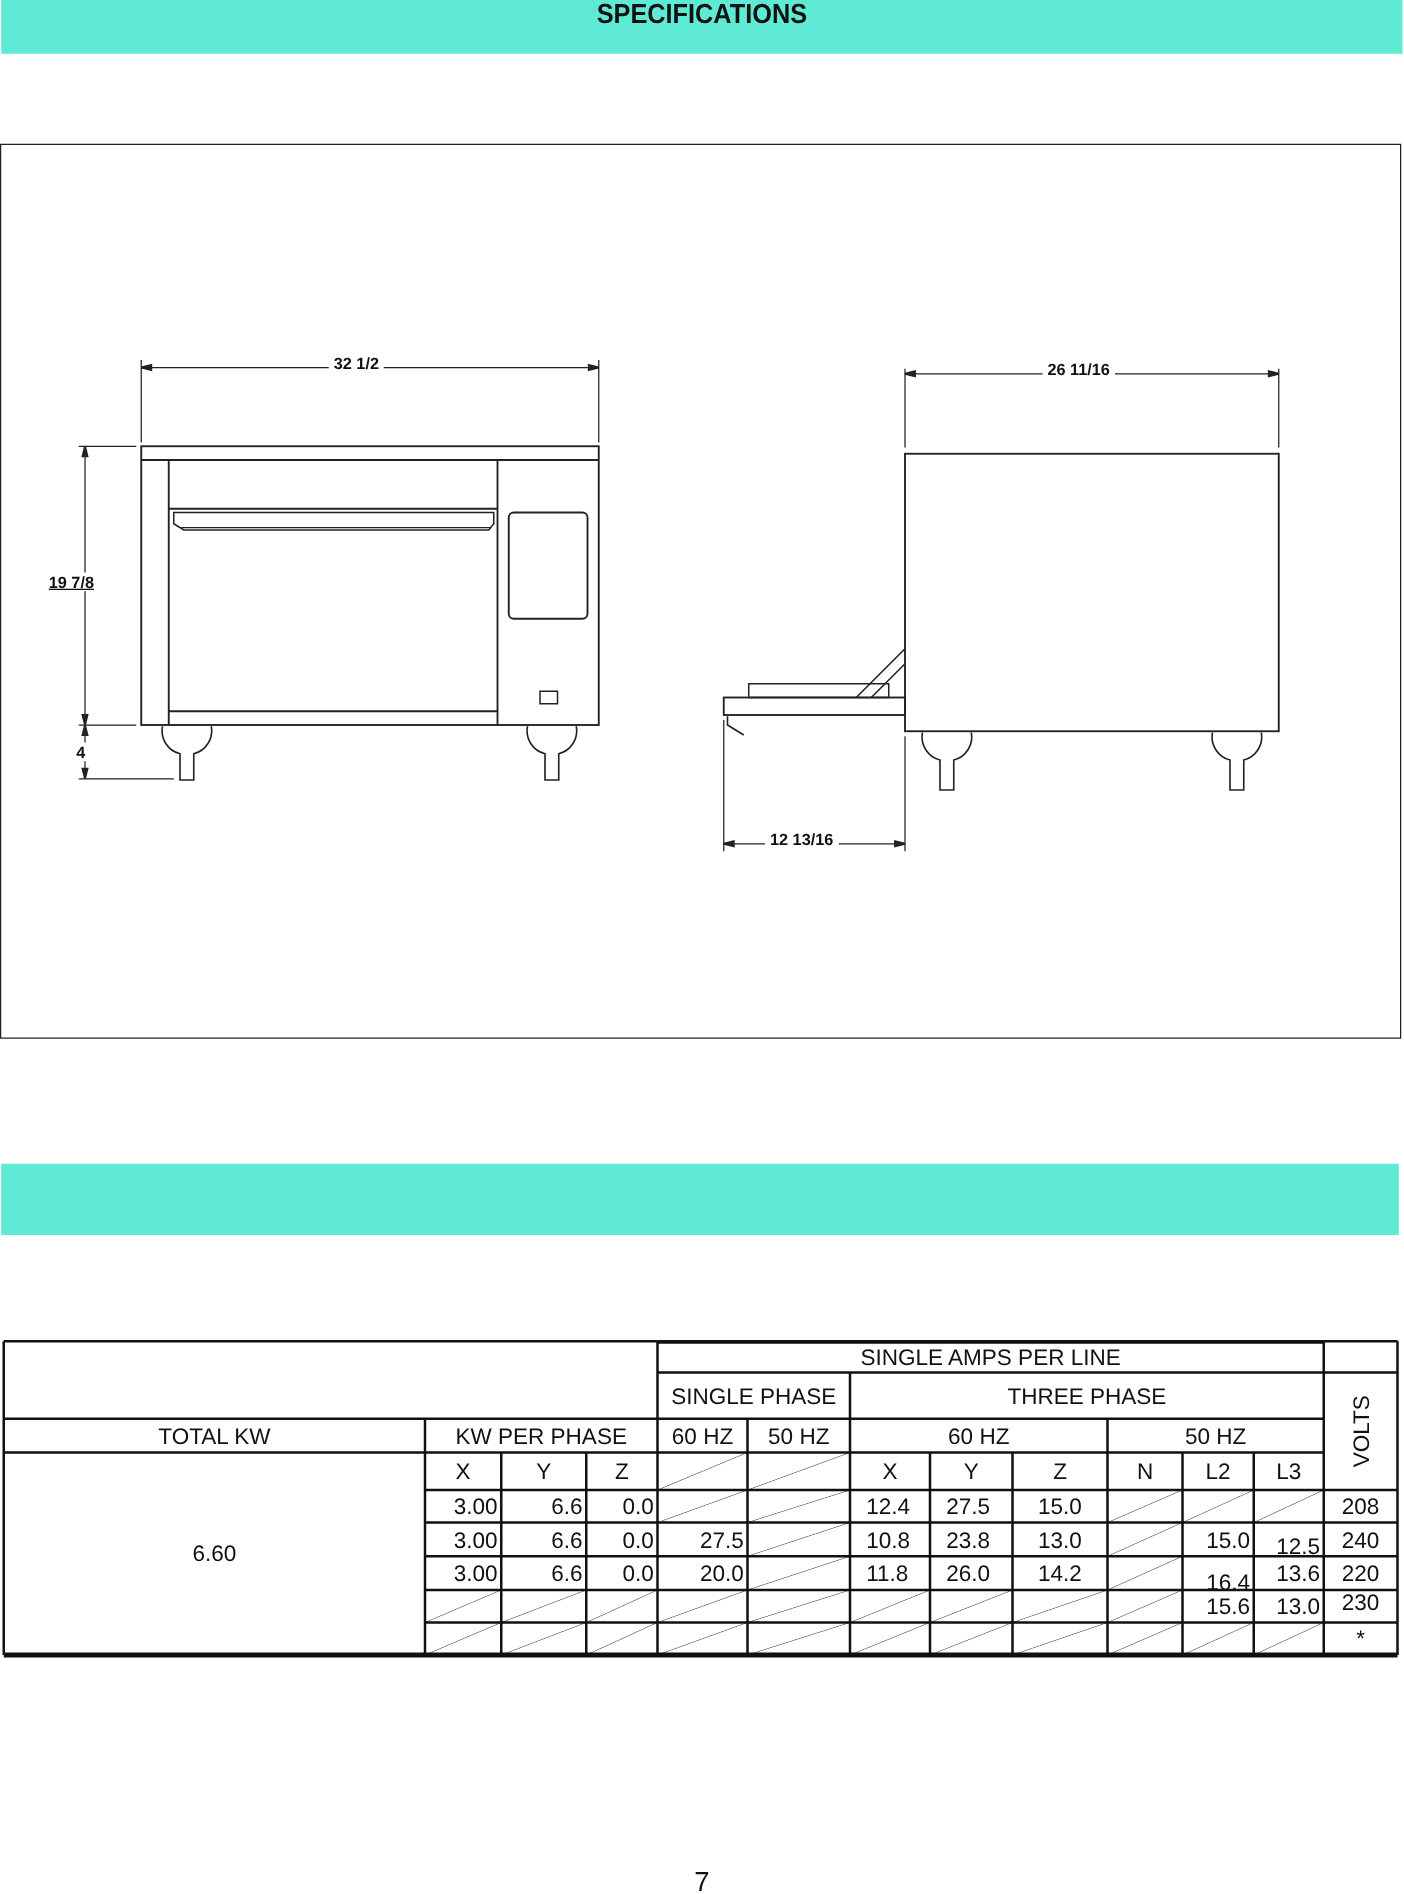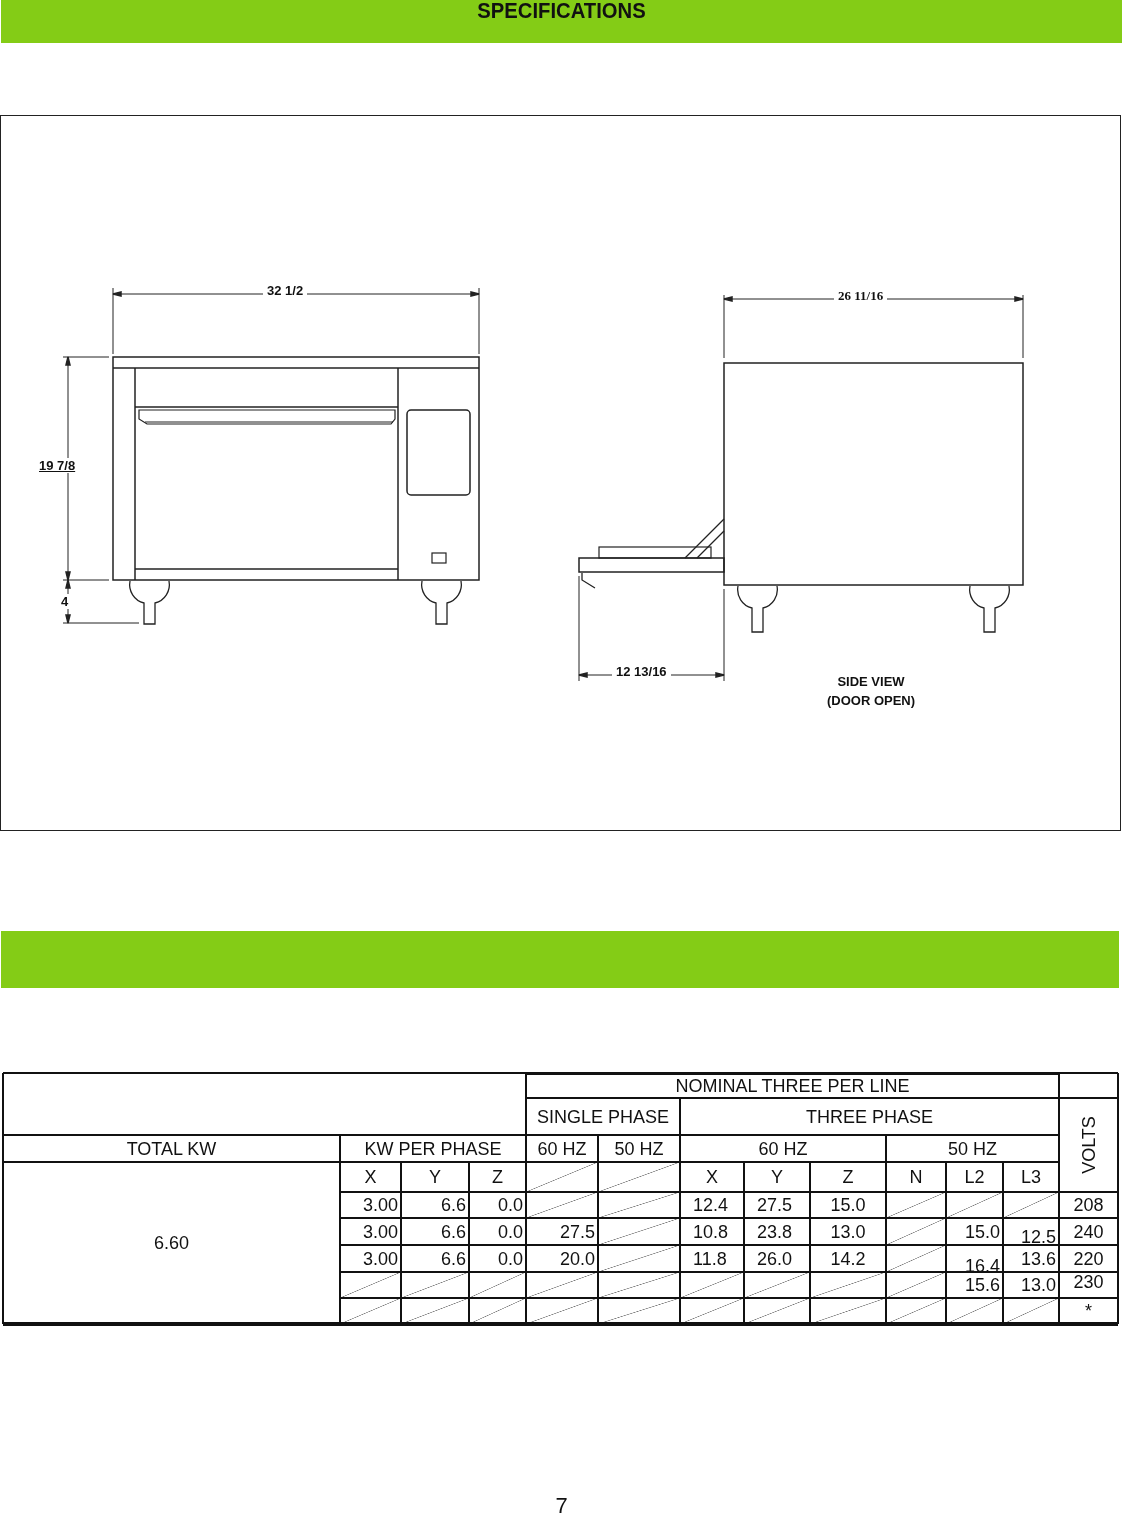--- a/index.html
+++ b/index.html
@@ -1,18 +1,18 @@
 <!DOCTYPE html>
 <html><head>
 <meta charset="utf-8">
 <style>
   html, body { margin: 0; padding: 0; background: #ffffff; }
   body { width: 1123px; height: 1515px; position: relative; overflow: hidden;
          font-family: "Liberation Sans", sans-serif; color: #111; }
-  .band { position: absolute; left: 1px; background: #84cc16; }
+  .band { position: absolute; left: 1px; background: #5eead4; }
   #title-band { top: 0; width: 1121px; height: 43px; }
   #title-band .title { position: absolute; left: 0; right: 0; top: -2px; text-align: center;
        font-weight: bold; font-size: 22px; letter-spacing: 0px; transform: scaleX(0.92); }
   #band-2 { top: 931px; width: 1118px; height: 57px; }
   #drawing-frame { position: absolute; left: 0; top: 115px; width: 1121px; height: 716px;
        border: 1px solid #222; box-sizing: border-box; }
   #drawing-frame svg { position: absolute; left: 0; top: 0; }
   .dlabel { position: absolute; font-weight: bold; font-size: 13px; text-align: center; line-height: 19px; }
   .dimtext { position: absolute; font-weight: bold; font-size: 13px; background: #fff; padding: 0 4px; }
   
@@ -93,32 +93,28 @@
       <line x1="578" y1="674" x2="723" y2="674" stroke-width="1"></line>
       <polygon points="578,674 586,672 586,676" fill="#222"></polygon>
       <polygon points="723,674 715,672 715,676" fill="#222"></polygon>
     </g>
   </svg>
 
   <div class="dimtext" style="left:262px; top:167px;">32 1/2</div>
   <div class="dimtext" style="left:36px; top:342px; padding:0 2px;text-decoration:underline;">19 7/8</div>
   <div class="dimtext" style="left:58px; top:478px; padding:0 2px;">4</div>
 
-  <div class="dimtext" style="left:833px; top:172px;font-family:Liberation Serif, serif;">26 11/16</div>
+  <div class="dimtext" style="left:833px; top:172px;">26 11/16</div>
   <div class="dimtext" style="left:611px; top:548px;">12 13/16</div>
-  <div class="dlabel" style="left:770px; top:556px; width:200px;">
-    <div>SIDE VIEW</div>
-    <div>(DOOR OPEN)</div>
-  </div>
 </div>
 
 <div id="band-2" class="band"></div>
 
 <div id="spec-table">
-    <div class="cell" style="left: 526px; top: 1073px; width: 533px; height: 25px;">NOMINAL THREE PER LINE</div>
+    <div class="cell" style="left: 526px; top: 1073px; width: 533px; height: 25px;">SINGLE AMPS PER LINE</div>
     <div class="cell" style="left: 526px; top: 1098px; width: 154px; height: 37px;">SINGLE PHASE</div>
     <div class="cell" style="left: 680px; top: 1098px; width: 379px; height: 37px;">THREE PHASE</div>
     <div class="cell" style="left: 1059px; top: 1098px; width: 59px; height: 94px;">
       <span style="transform: rotate(-90deg); display: inline-block;">VOLTS</span>
     </div>
     <div class="cell" style="left: 3px; top: 1135px; width: 337px; height: 27px;">TOTAL KW</div>
     <div class="cell" style="left: 340px; top: 1135px; width: 186px; height: 27px;">KW PER PHASE</div>
     <div class="cell" style="left: 526px; top: 1135px; width: 72px; height: 27px;">60 HZ</div>
     <div class="cell" style="left: 598px; top: 1135px; width: 82px; height: 27px;">50 HZ</div>
     <div class="cell" style="left: 680px; top: 1135px; width: 206px; height: 27px;">60 HZ</div>

